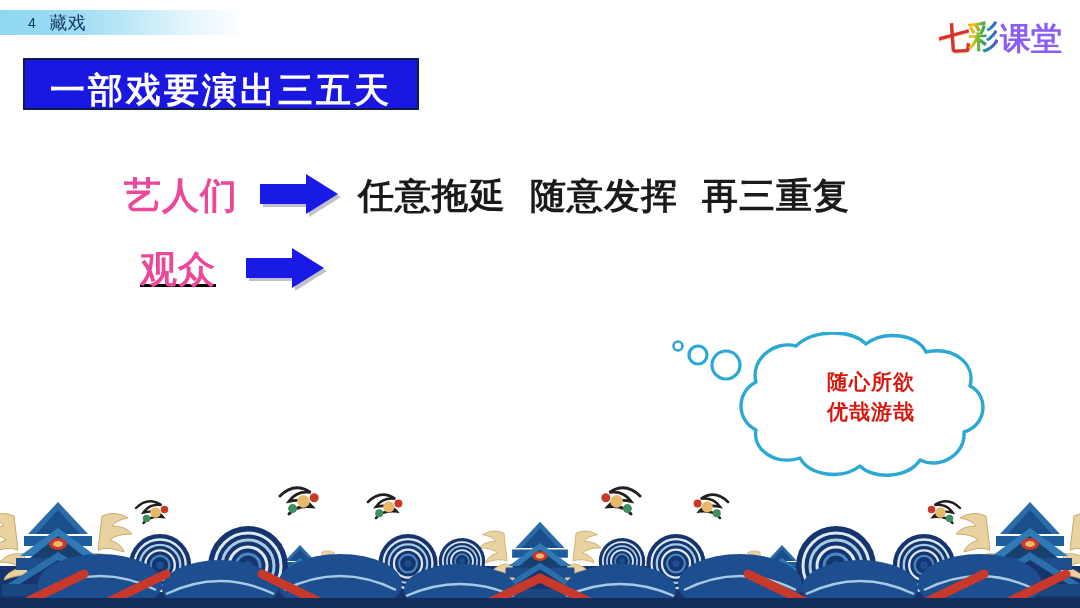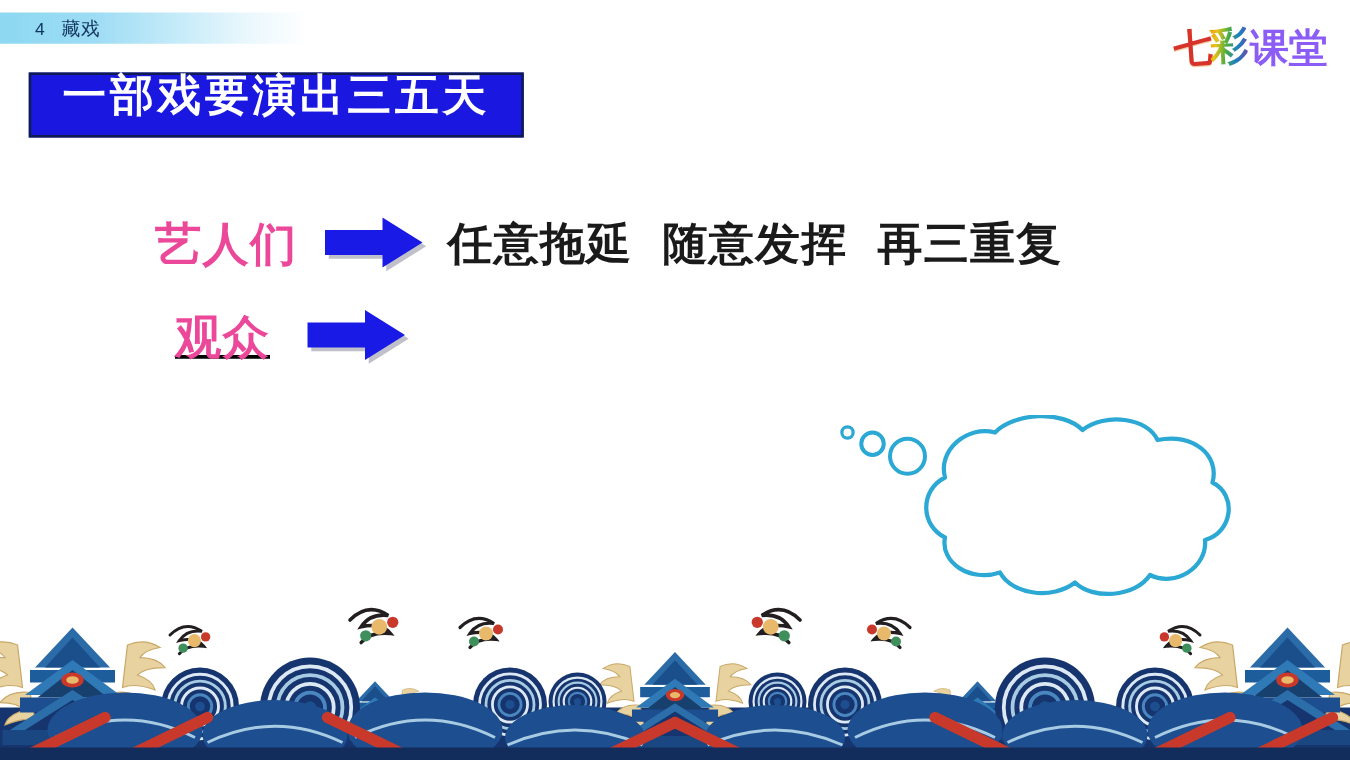--- a/index.html
+++ b/index.html
@@ -36,21 +36,21 @@
     height: 22px;
     display: flex;
     align-items: center;
     gap: 13px;
     font-size: 15px;
     color: #12355e;
     letter-spacing: 0.5px;
     white-space: nowrap;
   }
   .header-label .num { font-size: 14px; }
-  .header-label .name { font-size: 15px; font-weight: 500; }
+  .header-label .name { font-size: 18px; font-weight: 500; }
 
   
   .logo {
     position: absolute;
     right: 18px;
     top: 18px;
     display: flex;
     align-items: baseline;
     font-size: 31px;
     font-weight: bold;
@@ -83,21 +83,21 @@
   .title-banner {
     position: absolute;
     left: 23px;
     top: 58px;
     width: 396px;
     height: 52px;
     background: #1a18e0;
     border: 2px solid #0e1c50;
     box-sizing: border-box;
     display: flex;
-    align-items: flex-start;
+    align-items: flex-end;
     justify-content: center;
   }
   .title-banner .t {
     color: #ffffff;
     font-size: 35px;
     font-weight: bold;
     letter-spacing: 3px;
     font-family: "DejaVu Serif", "Liberation Serif", serif;
     white-space: nowrap;
     line-height: 1;
@@ -231,20 +231,24 @@
                C 220 -2, 254 2, 262 20
                C 290 14, 312 32, 306 54
                C 326 64, 322 94, 300 100
                C 302 122, 276 138, 256 128
                C 244 146, 210 148, 196 134
                C 178 148, 146 144, 136 126
                C 112 134, 88 118, 92 98
                C 72 88, 72 60, 92 50
                C 86 28, 110 8, 132 14 Z" fill="#ffffff" stroke="#2ba8d4" stroke-width="3.4" stroke-linejoin="round"></path>
     </svg>
+    <div class="thought-text">
+      <div>随心所欲</div>
+      <div>优哉游哉</div>
+    </div>
   </div>
 
   <div class="footer">
     <svg width="1080" height="130" viewBox="0 0 1080 130" xmlns="http://www.w3.org/2000/svg">
       <defs>
 
         <g id="cliff">
 
           <g fill="#e8d2a0" stroke="#c9a96a" stroke-width="1">
             <path d="M-44,16 q-14,-6 -26,2 q12,2 16,8 q-14,0 -20,8 q16,0 22,6 q-12,4 -14,12 q16,-6 26,-2 z"></path>

